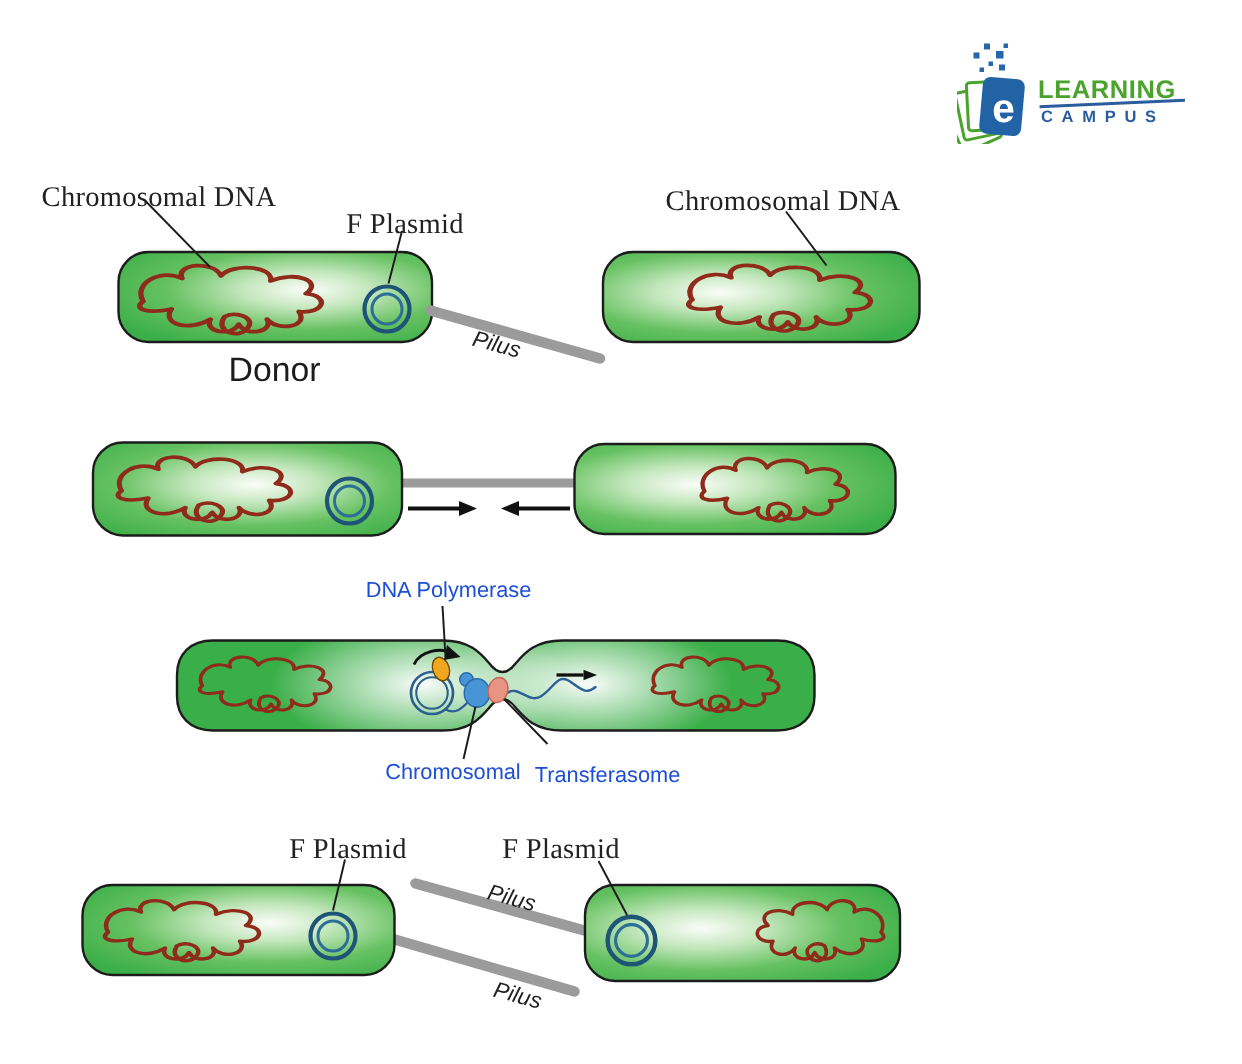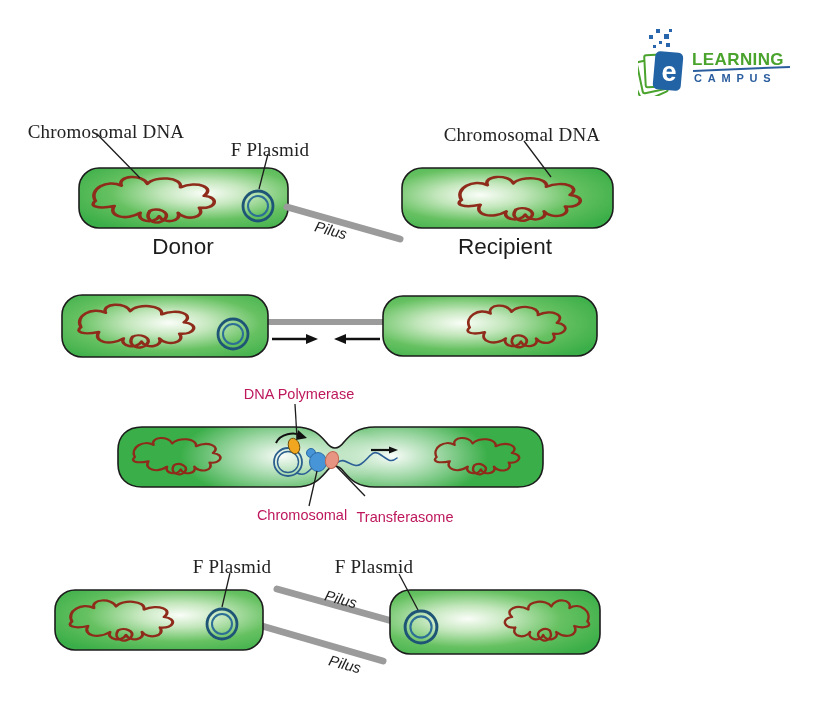--- a/index.html
+++ b/index.html
@@ -1,21 +1,21 @@
 <!DOCTYPE html>
 <html><head>
 <meta charset="utf-8">
 <style>
   html,body{margin:0;padding:0;background:#ffffff;}
   #canvas{position:relative;width:828px;height:709px;background:#ffffff;overflow:hidden;
           font-family:"Liberation Sans", sans-serif;}
   #diagram-svg{position:absolute;left:0;top:0;}
   .lbl{position:absolute;transform:translateX(-50%);font-size:19px;color:#222222;
        white-space:nowrap;letter-spacing:.2px;font-family:Liberation Serif, serif;}
-  .lbl-med{position:absolute;transform:translateX(-50%);font-size:14.5px;color:#be185d;white-space:nowrap;text-align:center;}
+  .lbl-med{position:absolute;transform:translateX(-50%);font-size:14.5px;color:#1d4ed8;white-space:nowrap;text-align:center;}
   .caption{position:absolute;transform:translateX(-50%);font-size:22.5px;color:#1c1c1c;white-space:nowrap;}
   .pilus{position:absolute;font-style:italic;font-size:15px;color:#222222;white-space:nowrap;}
   .pilus-r{transform:translate(-50%,-50%) rotate(15deg);}
   
   .logo{position:absolute;left:638px;top:28px;width:170px;height:68px;}
   .logo-learning{position:absolute;left:54px;top:22px;font-size:17px;font-weight:bold;
        color:#4AA32C;letter-spacing:.4px;white-space:nowrap;}
   .logo-line{position:absolute;left:55px;top:40px;width:97px;height:2px;background:#2A5D9E;
        transform:rotate(-2.5deg);}
   .logo-campus{position:absolute;left:56px;top:44px;font-size:11px;font-weight:bold;
@@ -160,21 +160,20 @@
     <line x1="230" y1="573" x2="222" y2="607"></line>
     <line x1="399" y1="574" x2="418" y2="610"></line>
   </g>
 </svg>
 
 <div class="lbl" style="left:106px;top:121px">Chromosomal DNA</div>
 <div class="lbl" style="left:270px;top:139px">F Plasmid</div>
 <div class="lbl" style="left:522px;top:124px">Chromosomal DNA</div>
 <div class="pilus pilus-r" style="left:331px;top:230px">Pilus</div>
 <div class="caption" style="left:183px;top:234px">Donor</div>
-<div class="caption" style="left:505px;top:234px">Recipient</div>
 
 <div class="lbl-med" style="left:299px;top:386px">DNA Polymerase</div>
 <div class="lbl-med" style="left:302px;top:507px">Chromosomal</div>
 <div class="lbl-med" style="left:405px;top:509px">Transferasome</div>
 
 <div class="lbl" style="left:232px;top:556px">F Plasmid</div>
 <div class="lbl" style="left:374px;top:556px">F Plasmid</div>
 <div class="pilus pilus-r" style="left:341px;top:599px">Pilus</div>
 <div class="pilus pilus-r" style="left:345px;top:664px">Pilus</div>
 

